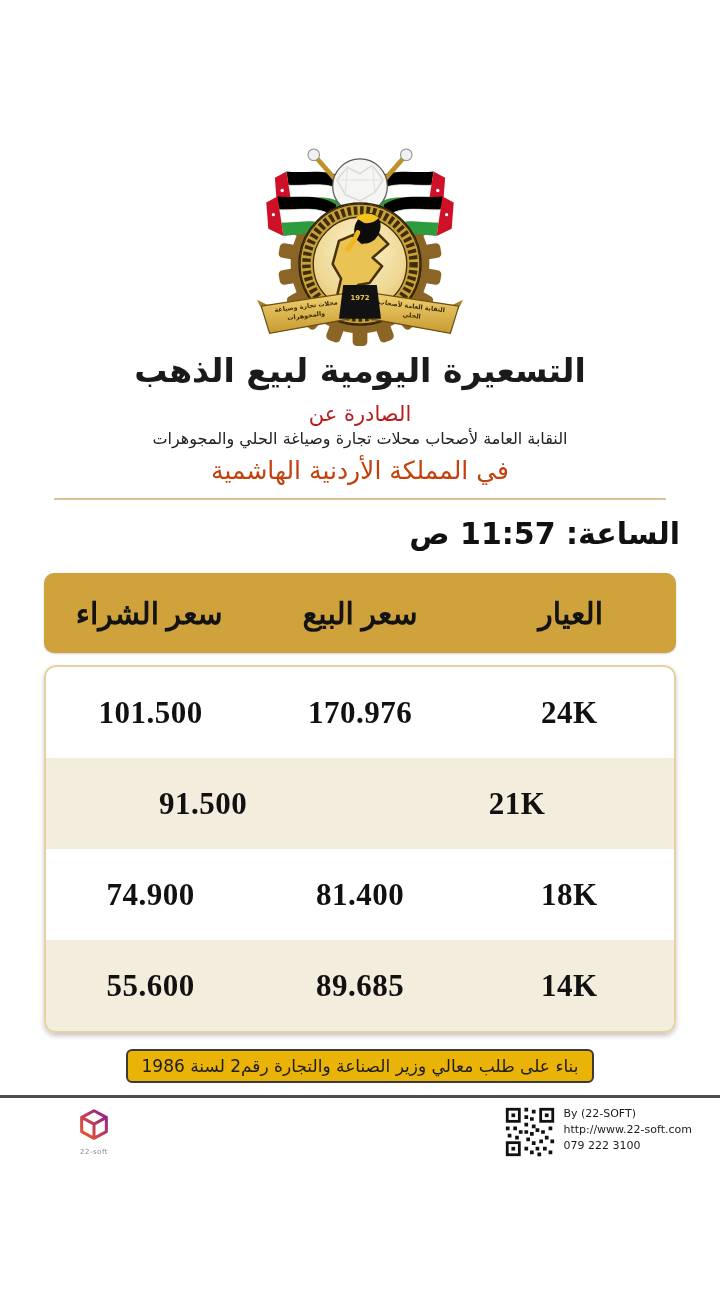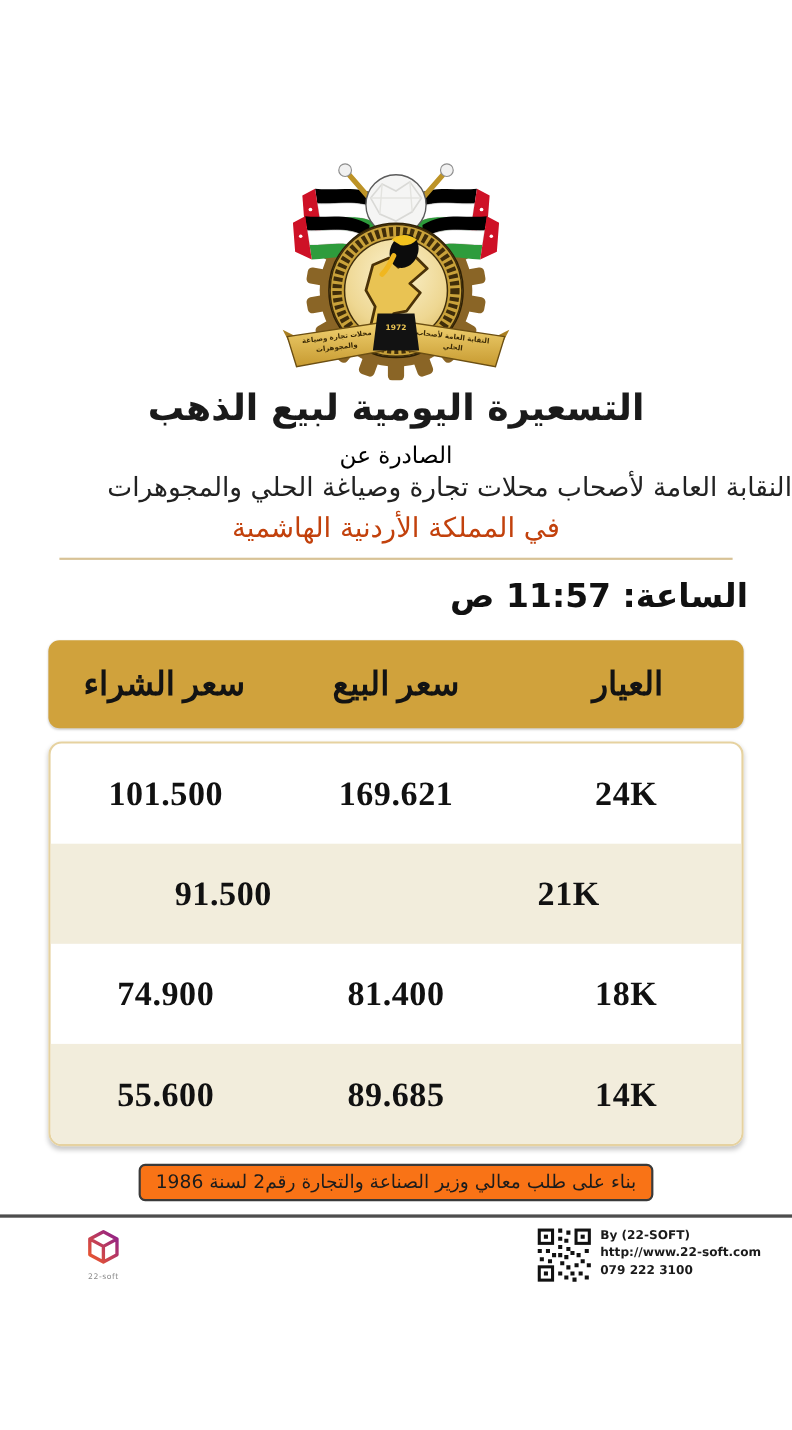--- a/index.html
+++ b/index.html
@@ -13,22 +13,22 @@
     color:#141414;
     overflow:hidden;
   }
   
   .logo-wrap{width:232px;margin:140px auto 0;}
   
   .title{
     margin:0;text-align:center;direction:rtl;
     font-size:33px;font-weight:bold;line-height:1.25;color:#1a1a1a;
   }
-  .issued{margin-top:11px;text-align:center;direction:rtl;font-size:21px;color:#000000;}
-  .org{margin-top:3px;text-align:right;direction:rtl;font-size:24px;color:#222;}
+  .issued{margin-top:11px;text-align:center;direction:rtl;font-size:21px;color:#b91c1c;}
+  .org{margin-top:3px;text-align:center;direction:rtl;font-size:16px;color:#222;}
   .kingdom{margin-top:8px;text-align:center;direction:rtl;font-size:25px;color:#c2410c;}
   .gold-divider{width:612px;margin:13px auto 0;border:0;border-top:2px solid #d8c296;height:0;}
   
   .datetime{
     margin:16px 40px 0;direction:rtl;
     display:flex;justify-content:space-between;align-items:baseline;
     font-size:30px;font-weight:bold;color:#111;
   }
   .datetime .num{direction:ltr;unicode-bidi:embed;margin-top:36px;}
   
@@ -47,29 +47,29 @@
   .pt-row{
     height:91px;display:flex;direction:rtl;align-items:center;
     font-size:31px;font-weight:bold;color:#111;letter-spacing:.5px;
   }
   .pt-row.alt{background:#f2eddc;}
   .pt-row .cell{direction:ltr;}
   
   .footnote{
     margin:16px auto 0;width:fit-content;direction:rtl;
     border:2px solid #3a3a3a;border-radius:6px;
-    padding:5px 14px;font-size:17px;color:#1c1c1c;background:#f97316;
+    padding:5px 14px;font-size:17px;color:#1c1c1c;background:#eab308;
   }
   .dark-divider{margin:12px 0 0;border:0;border-top:3px solid #4d4d4d;height:0;}
   
   .bottombar{position:relative;height:80px;}
   .maker-logo{position:absolute;left:72px;top:8px;width:44px;text-align:center;}
   .maker-caption{font-size:7px;color:#8a8a8a;letter-spacing:.5px;}
   .vendor{position:absolute;right:28px;top:8px;display:flex;gap:7px;align-items:flex-start;}
-  .vendor-text{font-size:11px;font-weight:bold;color:#1b1b1b;line-height:1.45;direction:ltr;}
+  .vendor-text{font-size:11px;font-weight:normal;color:#1b1b1b;line-height:1.45;direction:ltr;}
 </style>
 </head>
 <body>
 
 <div class="page">
 
   <div class="logo-wrap">
     <svg viewBox="0 0 220 196" width="232" height="206">
       <defs>
         <radialGradient id="discGrad" cx="50%" cy="38%" r="70%">
@@ -184,21 +184,21 @@
 
   <div class="price-table">
     <div class="pt-head">
       <div class="cell">العيار</div>
       <div class="cell">سعر البيع</div>
       <div class="cell">سعر الشراء</div>
     </div>
     <div class="pt-body">
       <div class="pt-row">
         <div class="cell">24K</div>
-        <div class="cell">169.621</div>
+        <div class="cell">170.976</div>
         <div class="cell">101.500</div>
       </div>
       <div class="pt-row alt">
         <div class="cell">21K</div>
         <div class="cell">91.500</div>
       </div>
       <div class="pt-row">
         <div class="cell">18K</div>
         <div class="cell">81.400</div>
         <div class="cell">74.900</div>

